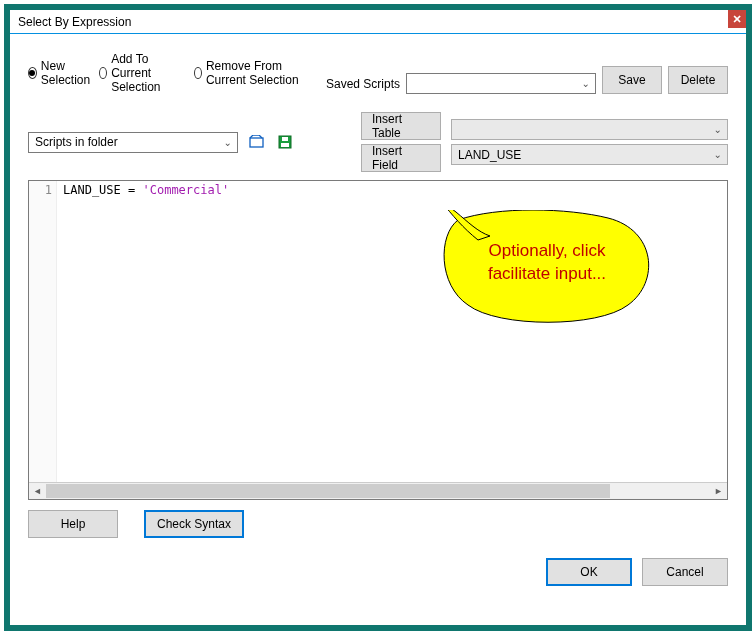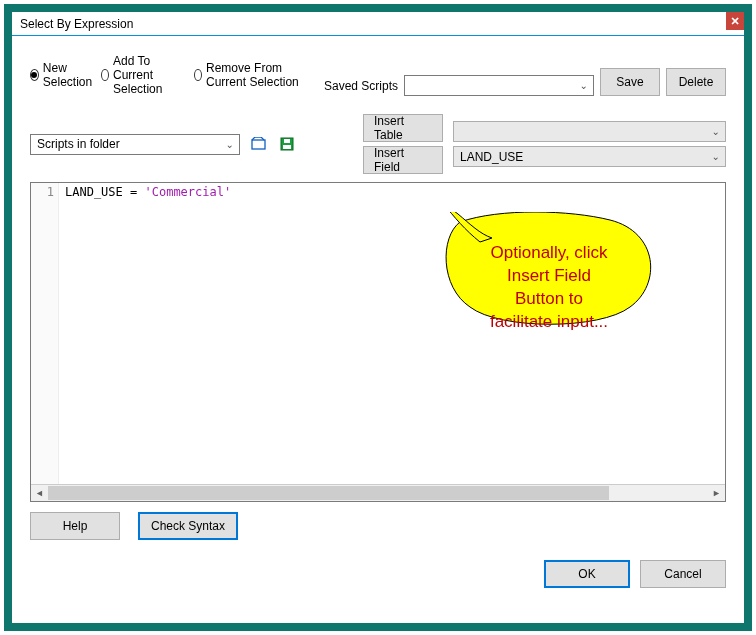--- a/index.html
+++ b/index.html
@@ -6,21 +6,21 @@
   body {
     margin: 0;
     padding: 4px;
     font-family: "Segoe UI", Tahoma, sans-serif;
     font-size: 12px;
     background: #fff;
     color: #000;
     width: 756px;
     height: 635px;
   }
-  .outer-border { border: 8px solid #0f766e; height: 627px; position: relative; background: #fff; }
+  .outer-border { border: 6px solid #0f766e; height: 627px; position: relative; background: #fff; }
   .title-bar {
     height: 24px;
     border-bottom: 1px solid #0590e0;
     display: flex;
     align-items: center;
     padding: 0 0 0 8px;
     position: relative;
   }
   .title-text { font-size: 12px; }
   .close-btn {
@@ -87,21 +87,21 @@
   .hscroll {
     height: 17px; border-top: 1px solid #ccc;
     display: flex; align-items: center; background: #f0f0f0;
   }
   .hscroll .arrow {
     width: 17px; height: 16px; display: flex; align-items: center; justify-content: center;
     color: #606060; cursor: pointer; font-size: 9px;
   }
   .hscroll .track { flex: 1; background: #f0f0f0; height: 16px; position: relative; }
   .hscroll .thumb { position: absolute; left: 0; top: 1px; height: 14px; width: 85%; background: #cdcdcd; }
-  .bottom-btns-1 { display: flex; gap: 18px; margin-top: 10px; }
+  .bottom-btns-1 { display: flex; gap: 26px; margin-top: 10px; }
   .bottom-btns-2 { display: flex; gap: 10px; margin-top: 20px; justify-content: flex-end; }
   .help-btn { width: 90px; }
   .check-btn { width: 100px; border: 2px solid #0078d7; }
   .ok-btn { width: 86px; }
   .cancel-btn { width: 86px; }
 
   .callout {
     position: absolute;
     left: 428px; top: 200px;
     pointer-events: none;
@@ -241,18 +241,17 @@
     <svg width="220" height="120">
       <path d="M 20 10
                C 0 25, 0 75, 30 95
                C 60 118, 160 118, 190 95
                C 222 72, 218 20, 170 8
                C 130 -2, 60 -4, 20 10 Z" fill="#ffff00" stroke="#000" stroke-width="1"></path>
       <path d="M 30 22 C 15 10, 5 -2, -8 -18 L 8 -6 C 20 4, 30 14, 42 18 Z" transform="translate(10,8)" fill="#ffff00" stroke="#000" stroke-width="1"></path>
     </svg>
     <div class="callout-text">
       <div>Optionally, click</div>
-      <div>Insert Field Button to</div>
       <div>facilitate input...</div>
     </div>
   </div>
 
 </div>
 
 </body></html>

